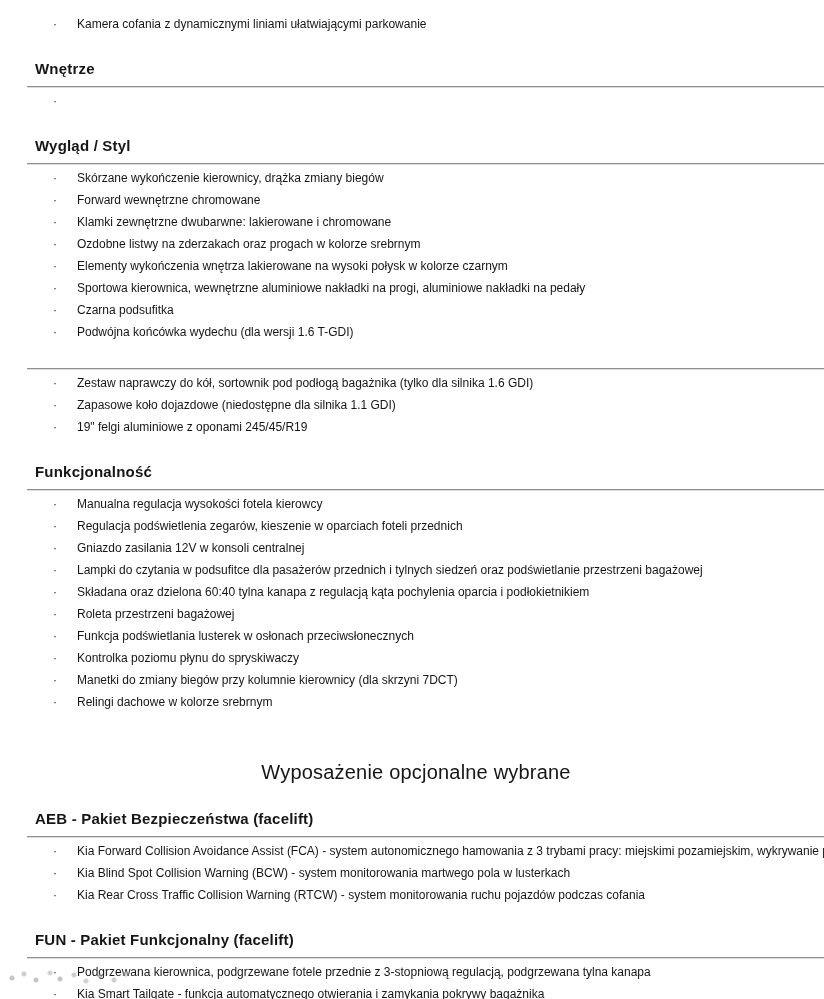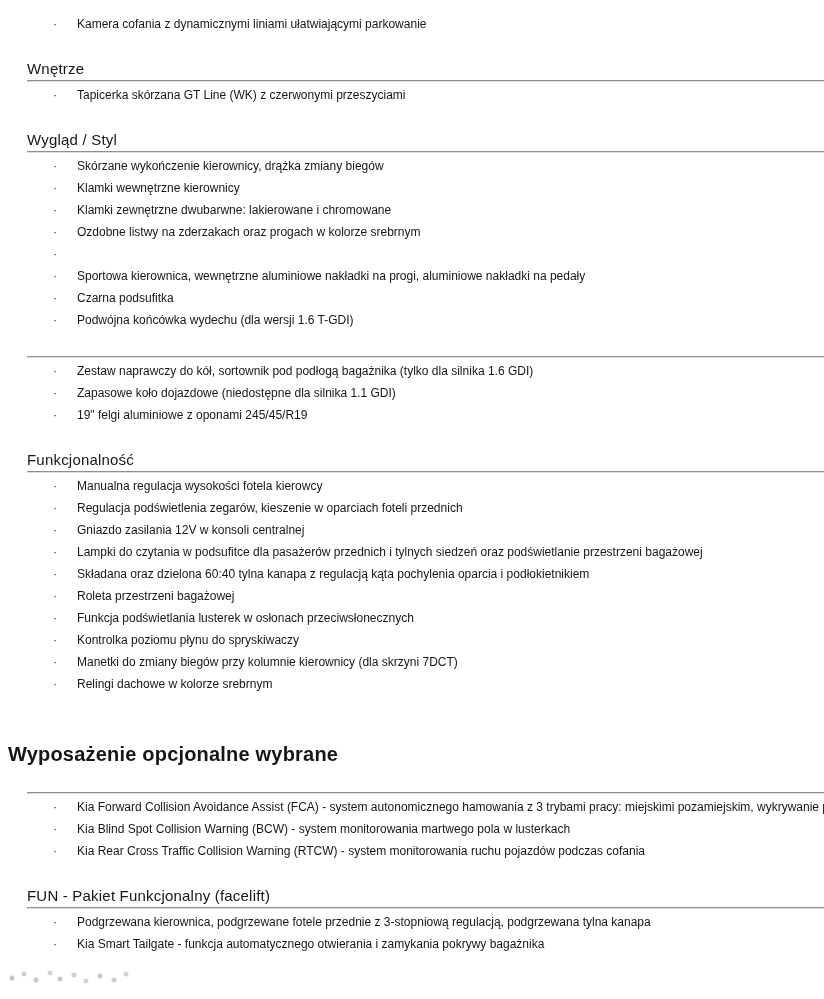--- a/index.html
+++ b/index.html
@@ -53,37 +53,38 @@
     color: #222222;
   }
   .item-text {
     display: inline-block;
   }
   section.section {
     margin-top: 29px;
     margin-left: 27px;
   }
   .section-title {
-    margin: 0;
+    margin: 8px;
     font-size: 15px;
     line-height: 18px;
-    font-weight: 400;
+    font-weight: 700;
     letter-spacing: 0.2px;
   }
   .rule {
     height: 2px;
     margin-top: 2px;
     background: linear-gradient(to bottom, var(--rule_dark) 0 50%, var(--rule_light) 50% 100%);
   }
   #optional-heading {
     margin: 52px 0 0 8px;
     font-size: 20px;
     line-height: 23px;
-    font-weight: 700;
+    font-weight: 400;
     letter-spacing: 0.2px;
+    text-align: center;
   }
   #optional-sections > section.section:first-child {
     margin-top: 26px;
   }
   #watermark {
     position: absolute;
     left: 2px;
     top: 964px;
     width: 136px;
     height: 28px;
@@ -117,47 +118,47 @@
       </ul>
   </div>
 
   <div id="standard-sections">
   <section class="section">
     <h2 class="section-title">Wnętrze</h2>
     <div class="rule"></div>
     <ul class="bullet-list">
           <li class="bullet-item">
     <span class="bullet-marker">·</span>
-    <span class="item-text">Tapicerka skórzana GT Line (WK) z czerwonymi przeszyciami</span>
   </li>
         </ul>
   </section>
 
   <section class="section">
     <h2 class="section-title">Wygląd / Styl</h2>
     <div class="rule"></div>
     <ul class="bullet-list">
           <li class="bullet-item">
     <span class="bullet-marker">·</span>
     <span class="item-text">Skórzane wykończenie kierownicy, drążka zmiany biegów</span>
   </li>
           <li class="bullet-item">
     <span class="bullet-marker">·</span>
-    <span class="item-text">Klamki wewnętrzne kierownicy</span>
+    <span class="item-text">Forward wewnętrzne chromowane</span>
   </li>
           <li class="bullet-item">
     <span class="bullet-marker">·</span>
     <span class="item-text">Klamki zewnętrzne dwubarwne: lakierowane i chromowane</span>
   </li>
           <li class="bullet-item">
     <span class="bullet-marker">·</span>
     <span class="item-text">Ozdobne listwy na zderzakach oraz progach w kolorze srebrnym</span>
   </li>
           <li class="bullet-item">
     <span class="bullet-marker">·</span>
+    <span class="item-text">Elementy wykończenia wnętrza lakierowane na wysoki połysk w kolorze czarnym</span>
   </li>
           <li class="bullet-item">
     <span class="bullet-marker">·</span>
     <span class="item-text">Sportowa kierownica, wewnętrzne aluminiowe nakładki na progi, aluminiowe nakładki na pedały</span>
   </li>
           <li class="bullet-item">
     <span class="bullet-marker">·</span>
     <span class="item-text">Czarna podsufitka</span>
   </li>
           <li class="bullet-item">
@@ -230,20 +231,21 @@
     <span class="item-text">Relingi dachowe w kolorze srebrnym</span>
   </li>
         </ul>
   </section>
 </div>
 
   <h1 id="optional-heading">Wyposażenie opcjonalne wybrane</h1>
 
   <div id="optional-sections">
   <section class="section">
+    <h2 class="section-title">AEB - Pakiet Bezpieczeństwa (facelift)</h2>
     <div class="rule"></div>
     <ul class="bullet-list">
           <li class="bullet-item">
     <span class="bullet-marker">·</span>
     <span class="item-text">Kia Forward Collision Avoidance Assist (FCA) - system autonomicznego hamowania z 3 trybami pracy: miejskimi pozamiejskim, wykrywanie pieszych</span>
   </li>
           <li class="bullet-item">
     <span class="bullet-marker">·</span>
     <span class="item-text">Kia Blind Spot Collision Warning (BCW) - system monitorowania martwego pola w lusterkach</span>
   </li>

